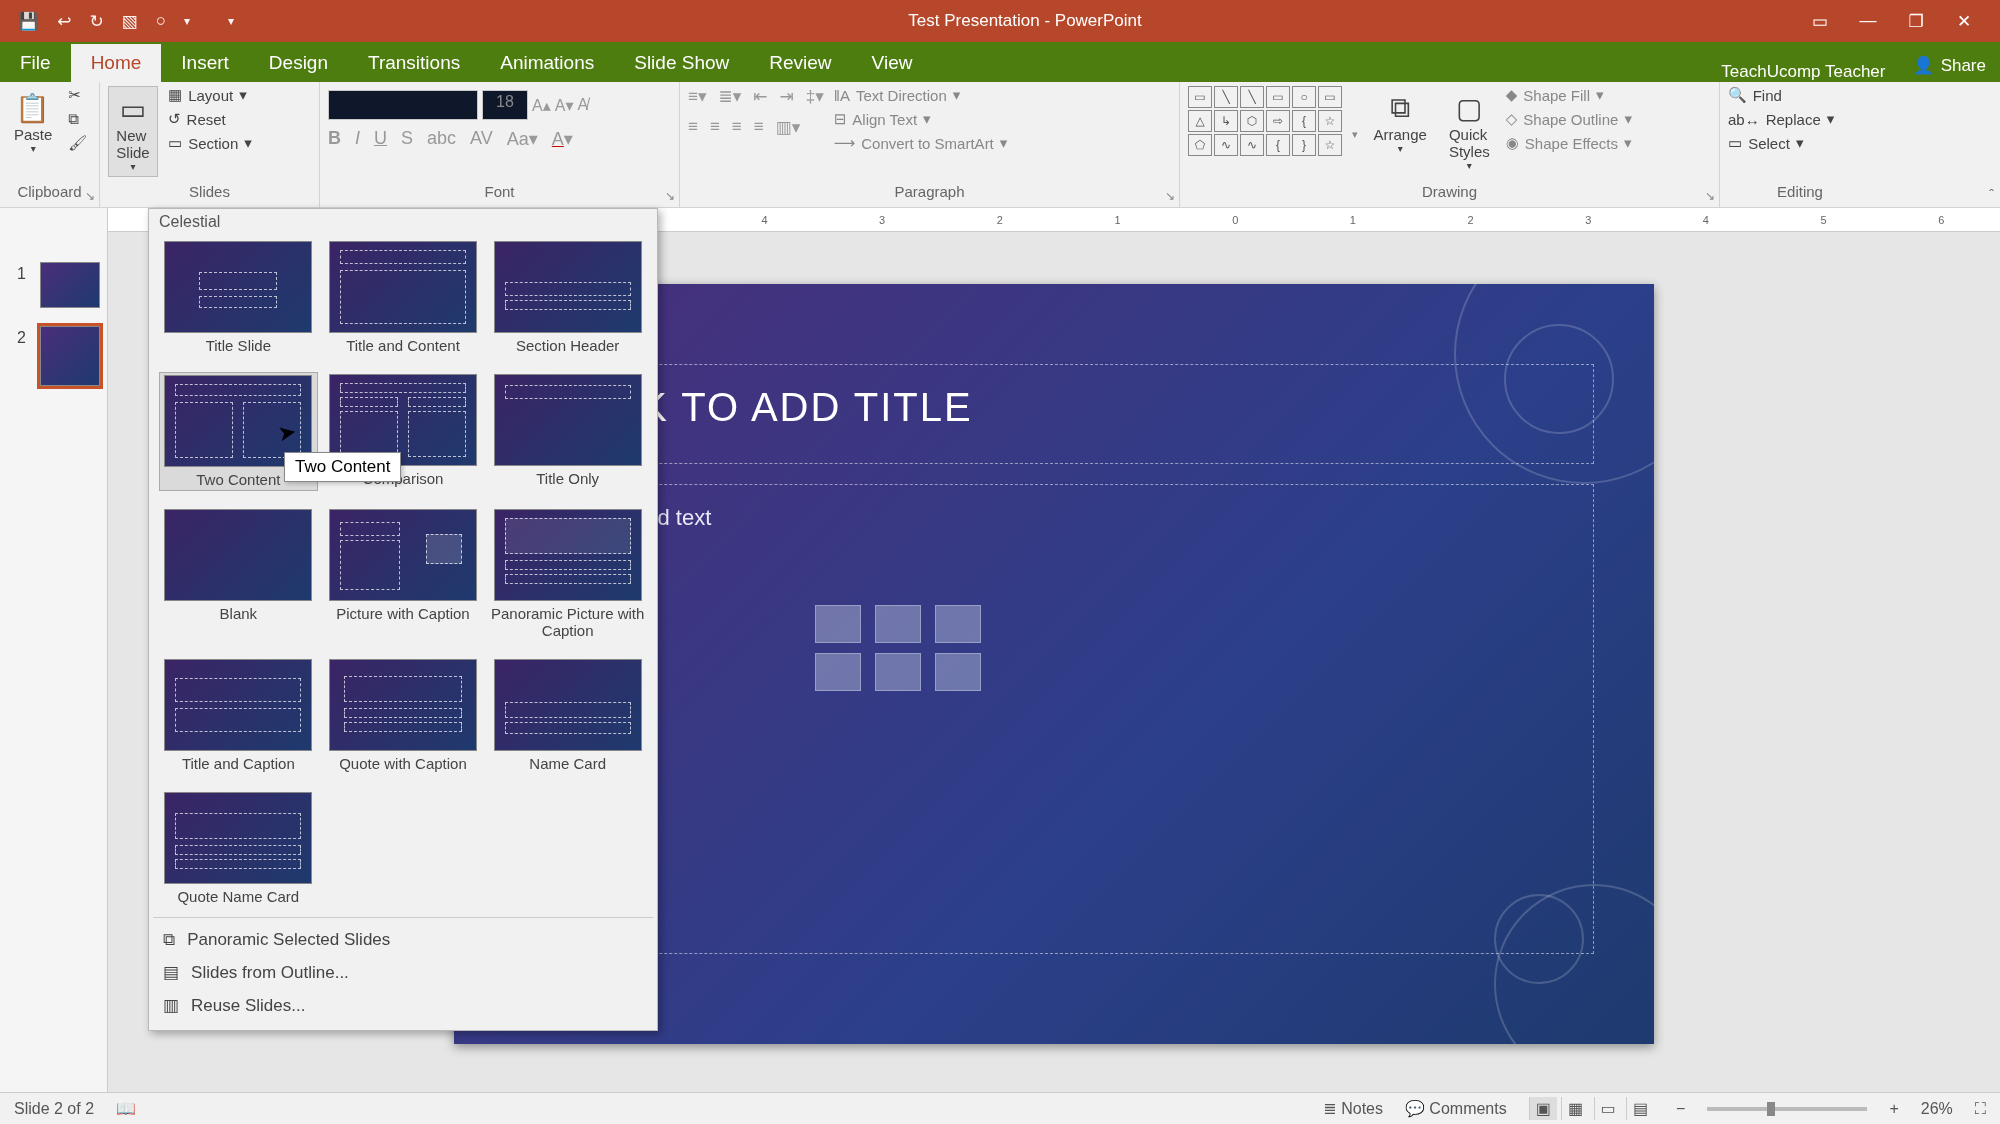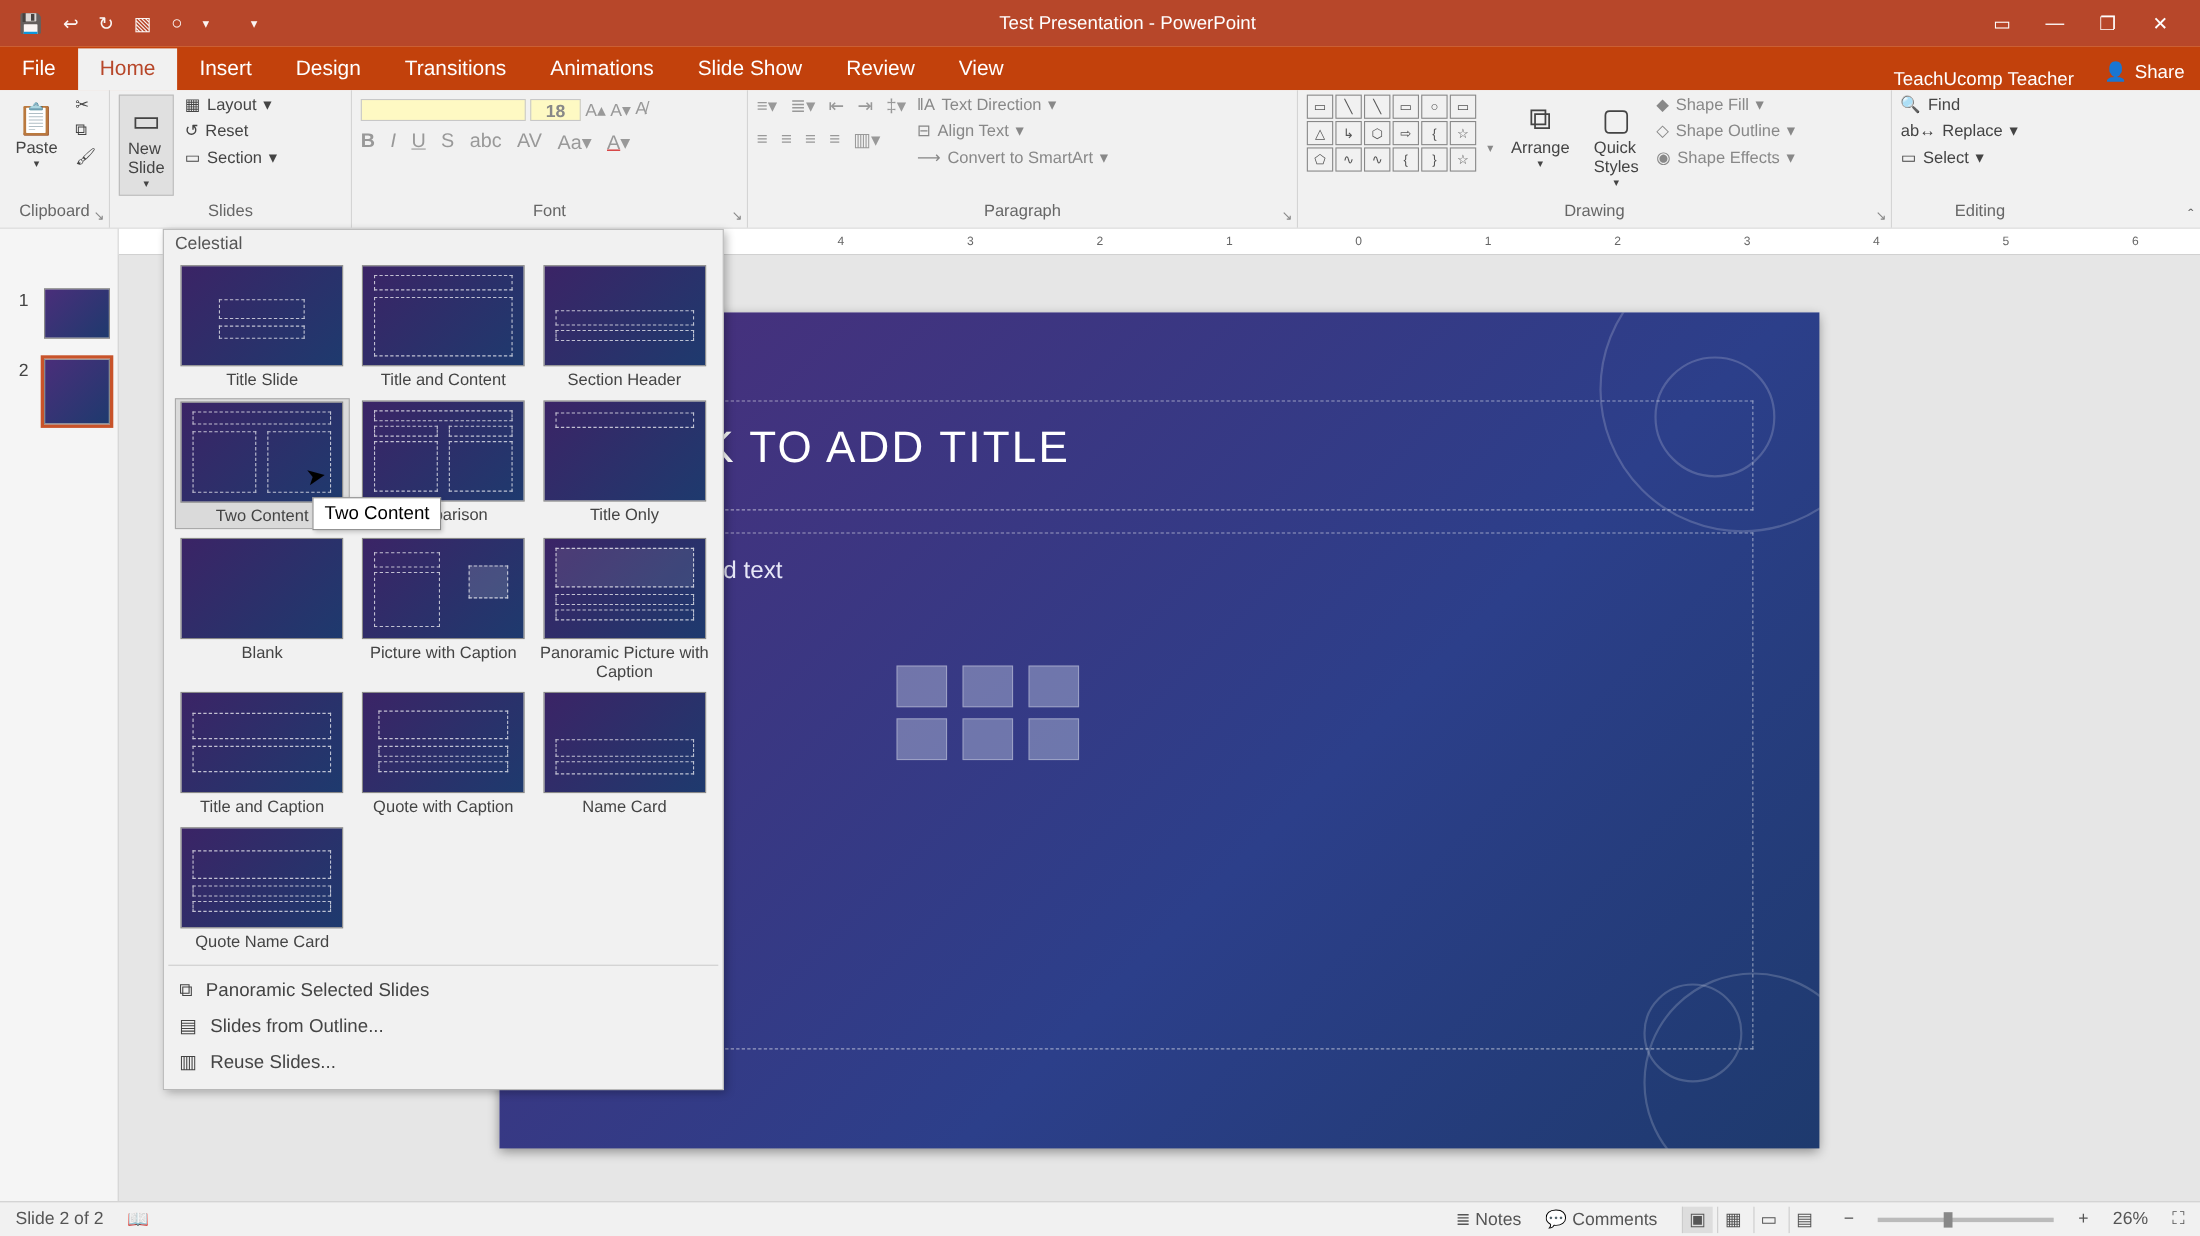--- a/index.html
+++ b/index.html
@@ -3,35 +3,35 @@
 <meta charset="utf-8">
 <style>
 *{box-sizing:border-box;margin:0;padding:0;font-family:"Segoe UI",Arial,sans-serif;}
 body{background:#fff;overflow:hidden;width:2000px;height:1124px;position:relative;user-select:none;}
 .titlebar{height:42px;background:#b7472a;display:flex;align-items:center;color:#fff;font-size:17px;}
 .qat{display:flex;align-items:center;gap:18px;padding:0 8px 0 18px;}
 .qat span{color:#fff;opacity:.95;}
 .title-center{flex:1;text-align:center;}
 .win-ctrl{display:flex;gap:24px;padding-right:24px;}
 .win-ctrl span{width:24px;text-align:center;}
-.menubar{height:40px;background:#c2410c;display:flex;align-items:flex-end;color:#fff;font-size:19px;}
+.menubar{height:40px;background:#4d7c0f;display:flex;align-items:flex-end;color:#fff;font-size:19px;}
 .tab{padding:8px 20px;cursor:pointer;}
 .tab.active{background:#f1f1f1;color:#b7472a;}
 .menubar .spacer{flex:1;}
 .user-info{padding:0 14px;font-size:17px;}
 .share{padding:6px 14px;font-size:17px;display:flex;align-items:center;gap:6px;}
 .ribbon{height:126px;background:#f1f1f1;border-bottom:1px solid #d4d4d4;display:flex;position:relative;}
 .rgroup{border-right:1px solid #d4d4d4;padding:4px 8px 2px 8px;display:flex;flex-direction:column;justify-content:space-between;position:relative;}
 .rgroup-label{text-align:center;font-size:15px;color:#666;height:22px;}
 .rgroup-body{flex:1;display:flex;align-items:flex-start;gap:10px;}
 .big-btn{display:flex;flex-direction:column;align-items:center;justify-content:center;font-size:15px;color:#444;padding:4px 6px;}
 .big-btn .ico{width:36px;height:36px;display:flex;align-items:center;justify-content:center;font-size:28px;}
 .small-stack{display:flex;flex-direction:column;gap:6px;font-size:15px;color:#444;}
 .small-stack div{display:flex;align-items:center;gap:6px;}
-.font-box{border:1px solid #c8c8c8;background:#fef9c3;height:20px;display:inline-block;font-weight:bold;}
+.font-box{border:1px solid #c8c8c8;background:#0f172a;height:30px;display:inline-block;}
 .dlaunch{position:absolute;right:4px;bottom:4px;font-size:12px;color:#888;}
 .shape-grid{display:grid;grid-template-columns:repeat(6,24px);grid-template-rows:repeat(3,22px);gap:2px;}
 .shape-grid span{border:1px solid #888;font-size:12px;display:flex;align-items:center;justify-content:center;color:#555;}
 .ed-area{position:absolute;top:208px;left:0;right:0;bottom:32px;display:flex;background:#e6e6e6;}
 .thumb-pane{width:108px;background:#f5f5f5;border-right:1px solid #ccc;padding-top:46px;}
 .thumb{margin:8px 8px 18px 40px;width:60px;height:46px;background:linear-gradient(135deg,#4a2e7a,#1e3a6e);border:1px solid #888;position:relative;}
 .thumb.sel{outline:3px solid #c8532a;}
 .thumb-num{position:absolute;left:-24px;top:2px;font-size:16px;color:#444;}
 .slide-area{flex:1;position:relative;display:flex;align-items:center;justify-content:center;background:#e6e6e6;}
 .ruler{position:absolute;top:0;left:0;right:0;height:24px;background:#fff;border-bottom:1px solid #ccc;font-size:11px;color:#666;display:flex;align-items:center;overflow:hidden;padding-left:480px;}
@@ -41,21 +41,21 @@
 .tbox{position:absolute;border:1px dashed rgba(255,255,255,.5);}
 .title-box{top:80px;left:60px;right:60px;height:100px;padding:20px 26px;}
 .title-box span{color:#fff;font-size:40px;letter-spacing:2px;}
 .content-box{top:200px;left:60px;right:60px;height:470px;padding:20px 26px;}
 .content-box .prompt{color:#e8e8f8;font-size:22px;}
 .icon-cluster{position:absolute;top:120px;left:300px;display:grid;grid-template-columns:repeat(3,50px);gap:10px;}
 .icon-cluster span{width:46px;height:38px;background:rgba(200,210,230,.4);border:1px solid rgba(255,255,255,.3);}
 
 .gallery{position:absolute;left:148px;top:208px;width:510px;background:#f1f1f1;border:1px solid #b8b8b8;box-shadow:3px 3px 8px rgba(0,0,0,.3);z-index:50;padding-bottom:8px;}
 .gal-header{padding:4px 10px;font-size:16px;color:#555;}
-.gal-grid{display:grid;grid-template-columns:repeat(3,1fr);padding:4px 10px;gap:6px 6px;}
+.gal-grid{display:grid;grid-template-columns:repeat(3,1fr);padding:4px 10px;gap:16px 6px;}
 .gal-item{text-align:center;font-size:15px;color:#444;padding:2px;}
 .gal-item.hover{background:#dadada;border:1px solid #aaa;}
 .gal-thumb{width:148px;height:92px;margin:0 auto 4px auto;background:linear-gradient(135deg,#3b2466,#1e3a6e);border:1px solid #888;position:relative;}
 .gal-thumb .ph{position:absolute;border:1px dashed rgba(255,255,255,.7);}
 .gal-sep{height:1px;background:#ccc;margin:6px 4px;}
 .gal-menu{padding:6px 14px;font-size:17px;color:#444;display:flex;align-items:center;gap:12px;}
 .tooltip{position:absolute;left:284px;top:452px;background:#fff;border:1px solid #888;padding:4px 10px;font-size:17px;z-index:60;box-shadow:2px 2px 4px rgba(0,0,0,.2);}
 .cursor{position:absolute;left:278px;top:420px;font-size:22px;z-index:70;color:#000;transform:rotate(-10deg);}
 .statusbar{position:absolute;bottom:0;left:0;right:0;height:32px;background:#f1f1f1;border-top:1px solid #ccc;display:flex;align-items:center;font-size:16px;color:#555;padding:0 14px;gap:22px;}
 .statusbar .flex{flex:1;}

